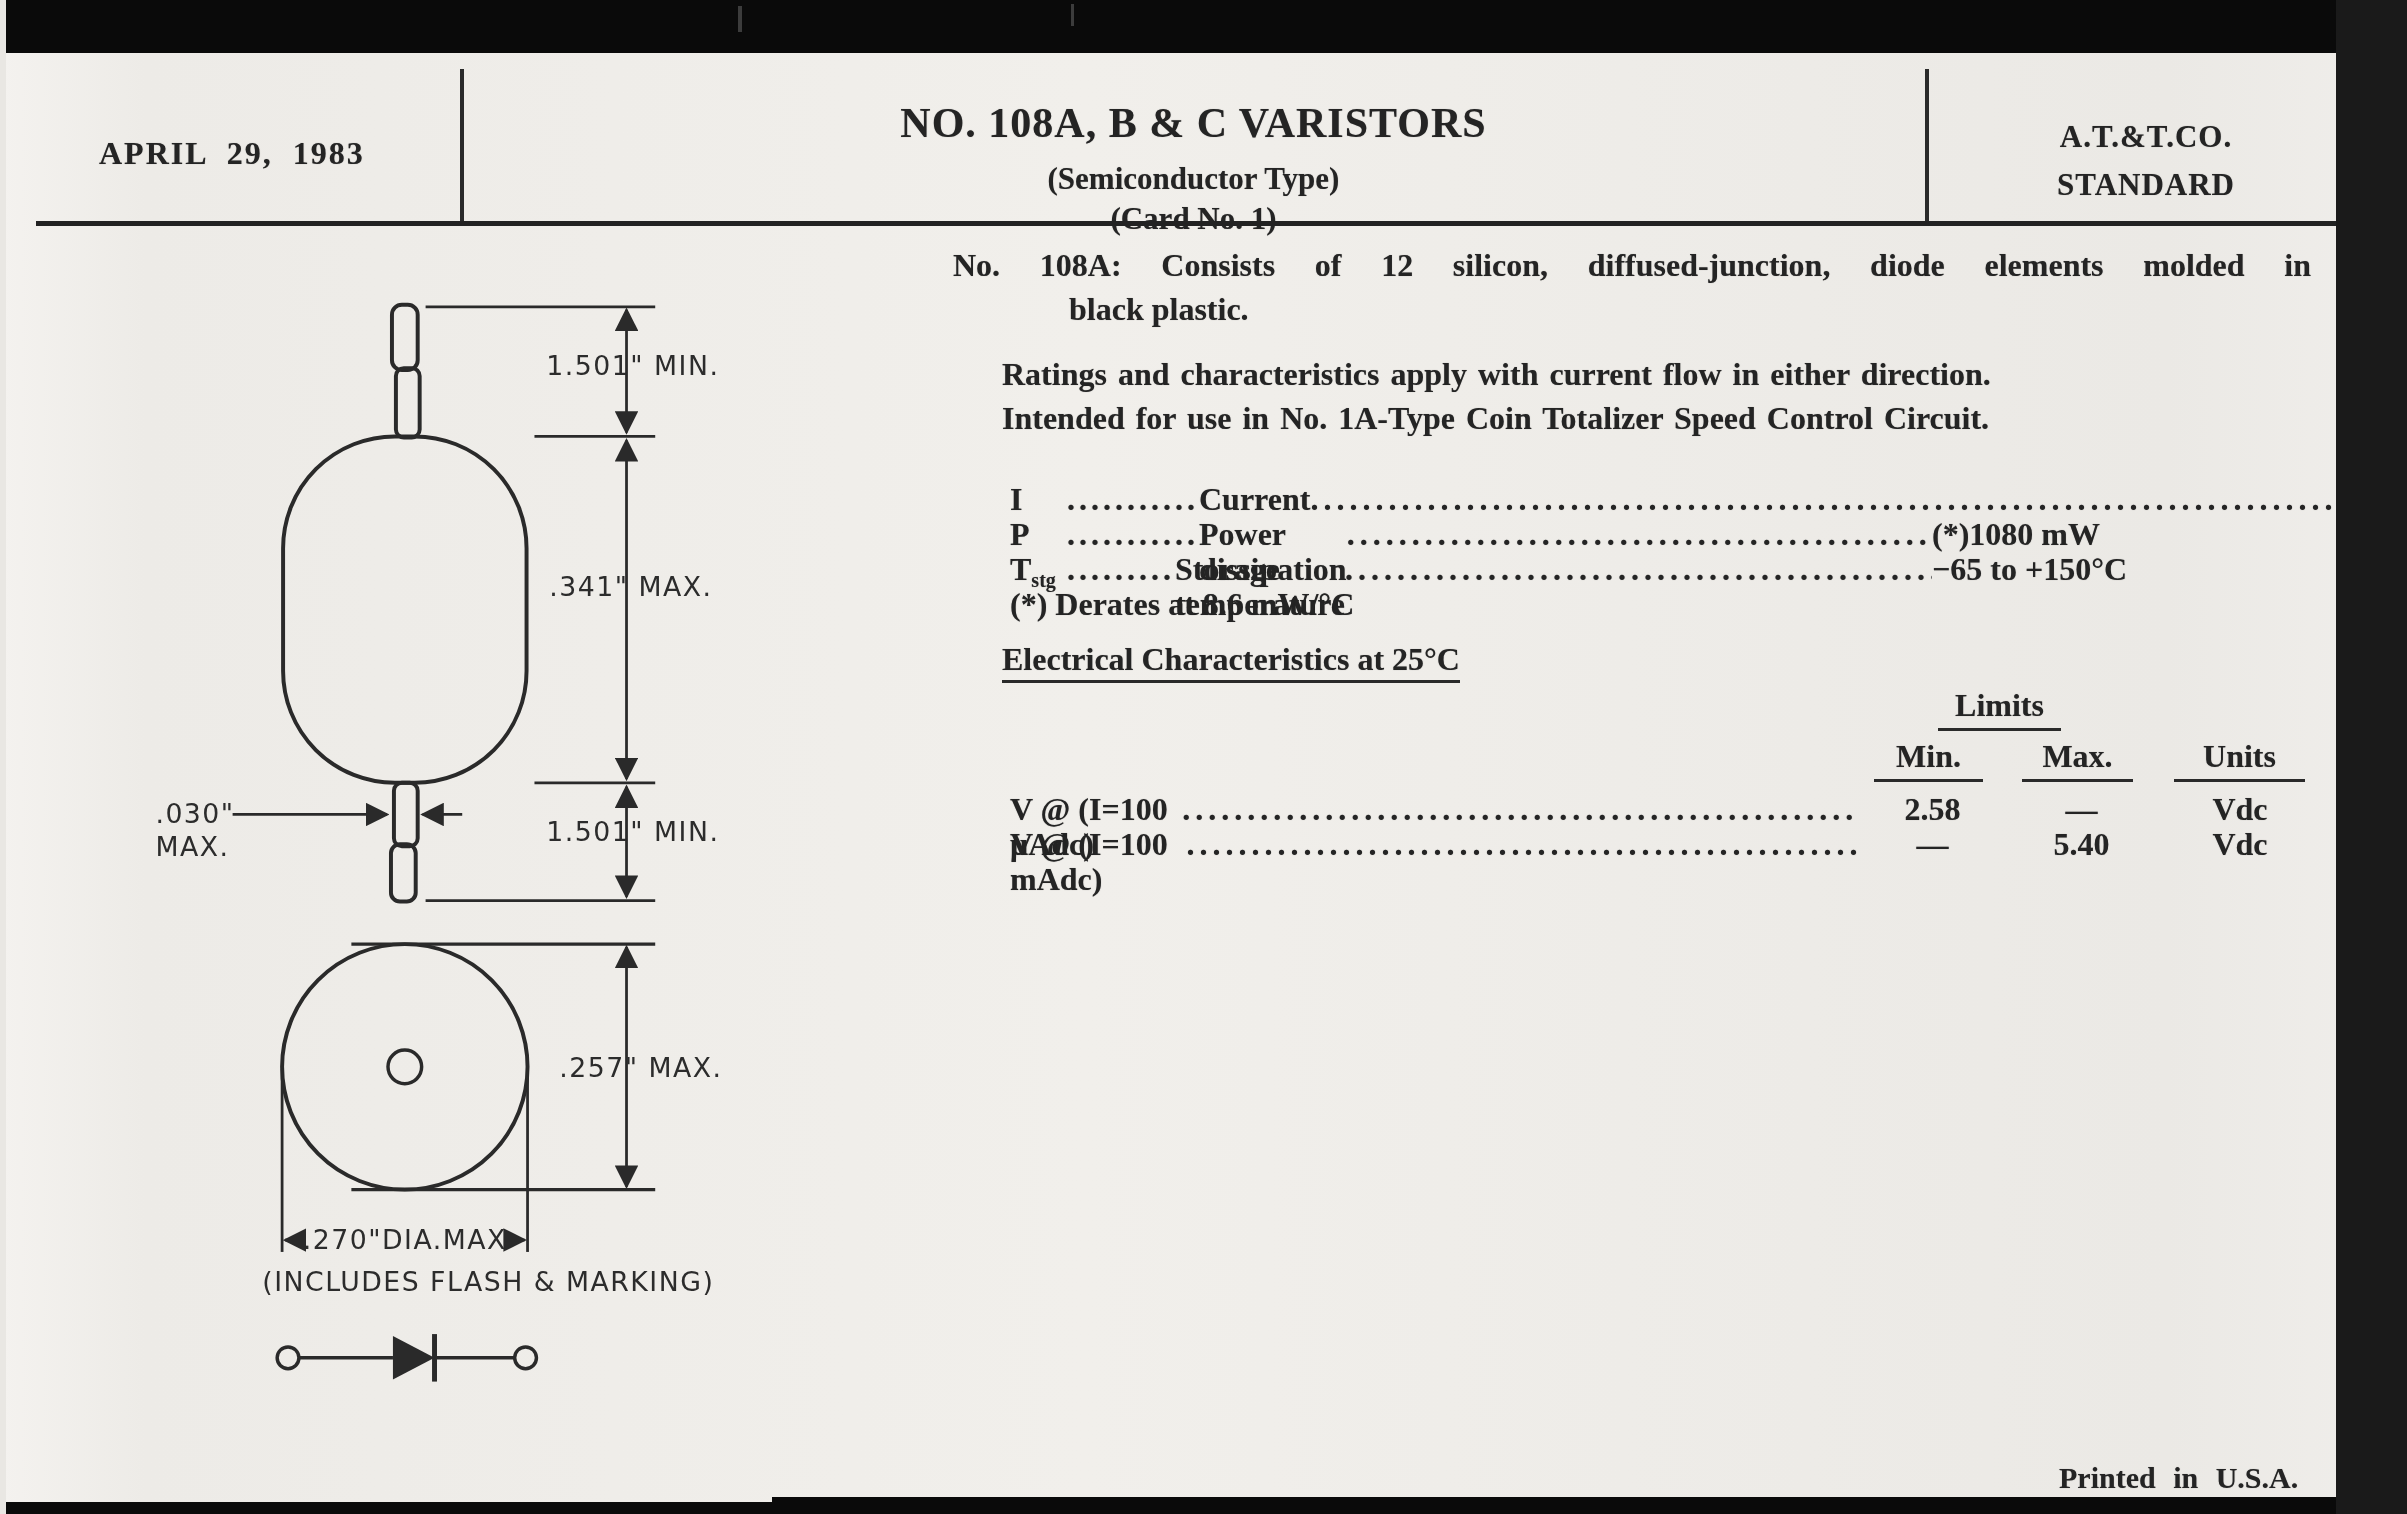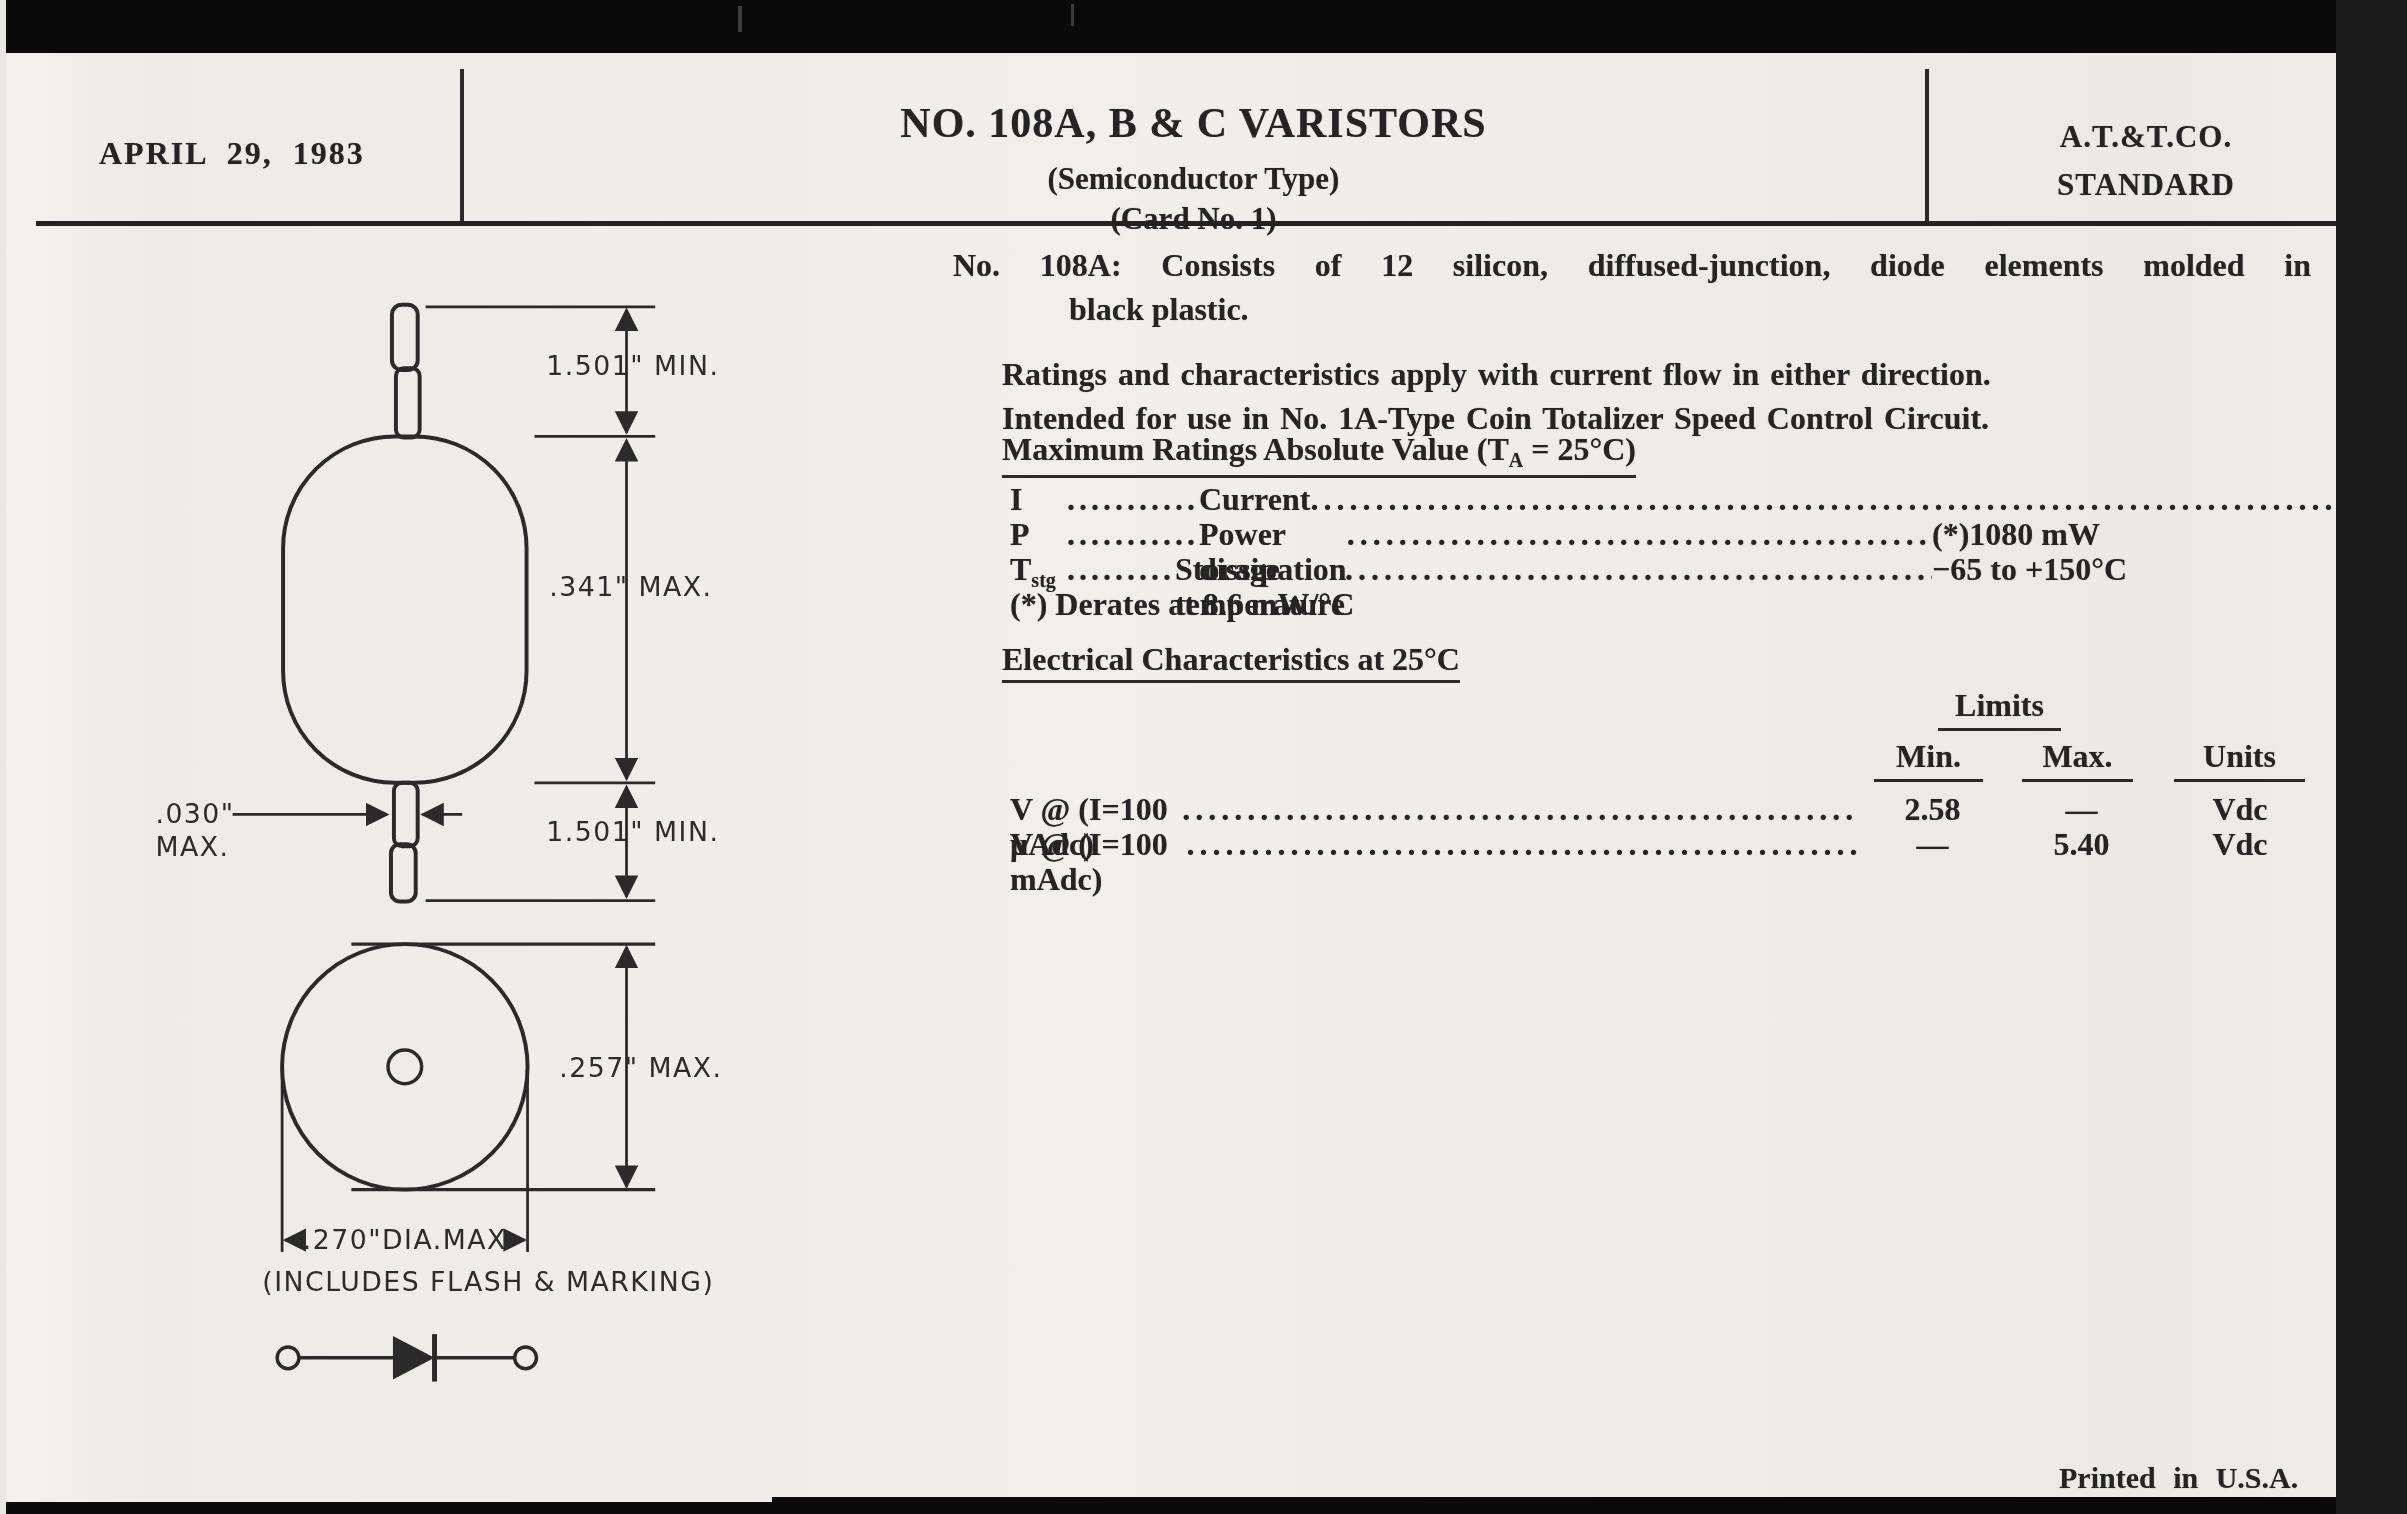--- a/index.html
+++ b/index.html
@@ -136,23 +136,20 @@
     <text x="465" y="808">.257" MAX.</text>
     <text x="309" y="982" text-anchor="middle">.270"DIA.MAX</text>
     <text x="165" y="1024">(INCLUDES FLASH &amp; MARKING)</text>
   </svg>
 
   <div class="abs body-text justify1 ink" style="left:953px;top:249px;width:1358px;">No. 108A: Consists of 12 silicon, diffused-junction, diode elements molded in</div>
   <div class="abs body-text ink" style="left:1069px;top:293px;">black plastic.</div>
   <div class="abs body-text ink" style="left:1002px;top:358px;word-spacing:3px;">Ratings and characteristics apply with current flow in either direction.</div>
   <div class="abs body-text ink" style="left:1002px;top:402px;word-spacing:3px;">Intended for use in No. 1A-Type Coin Totalizer Speed Control Circuit.</div>
 
-  <div class="abs body-text ink" style="left:1002px;top:433px;">
-    <span class="uline"><span>Maximum Ratings Absolute Value (T</span><sub>A</sub><span> = 25°C)</span></span>
-  </div>
 
   <div class="abs rat-rows ink" style="left:1010px;top:482px;">
     <div class="rat-row">
       <span class="sym"><span>I</span><sub></sub></span>
       <span class="ldots">...........</span>
       <span>Current</span>
       <span class="leader">................................................................................</span>
     </div>
     <div class="rat-row">
       <span class="sym"><span>P</span><sub></sub></span>

